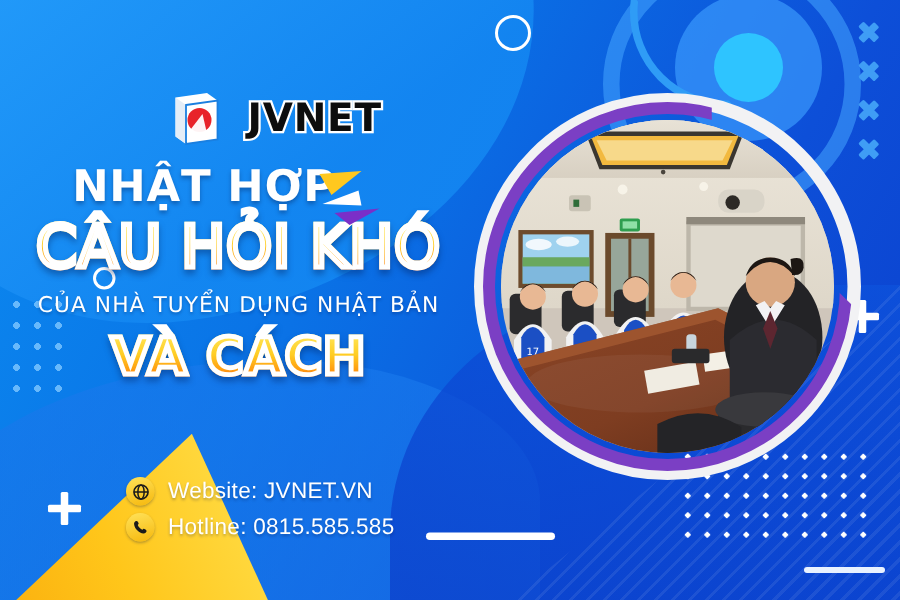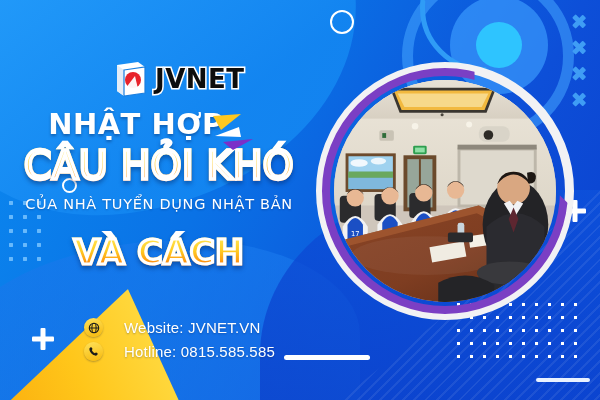--- a/index.html
+++ b/index.html
@@ -78,21 +78,21 @@
   .plus:before,.plus:after{content:"";position:absolute;background:#fff;border-radius:1px;}
   .plus:before{left:50%;top:0;width:5px;height:22px;transform:translateX(-50%);}
   .plus:after{top:50%;left:0;height:5px;width:22px;transform:translateY(-50%);}
   .plus-bl{left:32px;bottom:50px;width:22px;height:22px;}
   .plus-r{right:14px;top:200px;width:22px;height:22px;}
 
   .whitebar{position:absolute;left:284px;bottom:40px;width:86px;height:5px;background:#fff;border-radius:3px;}
   .whitebar2{position:absolute;right:10px;bottom:18px;width:54px;height:4px;background:#e9f2ff;border-radius:3px;}
 
   
-  .logo{position:absolute;left:108px;top:56px;display:flex;align-items:center;gap:1px;}
+  .logo{position:absolute;left:108px;top:56px;display:flex;align-items:center;gap:11px;}
   .logo-mark{position:relative;width:46px;height:46px;}
   .logo-text{
     font-size:26px;font-weight:bold;letter-spacing:.5px;color:#0d0d0d;
     font-family:"DejaVu Sans",sans-serif;
     -webkit-text-stroke:3px #fff;paint-order:stroke fill;
   }
 
   
   .copy{position:absolute;left:0;top:110px;width:318px;text-align:center;}
   .line{margin:0;line-height:1;white-space:nowrap;font-family:"DejaVu Sans",sans-serif;}
@@ -107,33 +107,33 @@
     background:linear-gradient(180deg,#ffef6b 0%,#ffd02a 42%,#ff9b10 72%,#f4471f 100%);
     -webkit-background-clip:text;background-clip:text;color:transparent;
     -webkit-text-stroke:3.4px #fff;paint-order:stroke fill;
     filter:drop-shadow(0 3px 2px rgba(0,25,85,.38));
   }
   .l3{
     font-size:14.5px;font-weight:normal;color:#fff;letter-spacing:.7px;margin-top:12px;
     text-shadow:0 1px 2px rgba(0,20,70,.3);
   }
   .l4,.l5{
-    font-size:34px;font-weight:bold;letter-spacing:.5px;margin-top:23px;
+    font-size:34px;font-weight:bold;letter-spacing:.5px;margin-top:9px;
     background:linear-gradient(180deg,#ffe95e 0%,#ffcd24 45%,#ff9d11 75%,#f2571e 100%);
     -webkit-background-clip:text;background-clip:text;color:transparent;
     -webkit-text-stroke:3.2px #fff;paint-order:stroke fill;
     filter:drop-shadow(0 3px 2px rgba(0,25,85,.38));
   }
   .l5{margin-top:13px;}
 
   .planes{position:absolute;left:205px;top:112px;width:60px;height:42px;}
 
   
   .contact{position:absolute;left:84px;top:318px;}
-  .crow{display:flex;align-items:center;gap:21px;margin-bottom:5px;text-align:right;}
+  .crow{display:flex;align-items:center;gap:9px;margin-bottom:5px;text-align:right;}
   .cicon{
     width:19px;height:19px;border-radius:50%;
     background:linear-gradient(165deg,#ffe25a,#f6b80c);
     display:flex;align-items:center;justify-content:center;flex:0 0 auto;
     box-shadow:0 1px 2px rgba(0,20,70,.3);
   }
   .ctext{font-size:15px;color:#fff;font-weight:500;letter-spacing:.2px;white-space:nowrap;
     text-shadow:0 1px 2px rgba(0,20,70,.3);}
 
   

